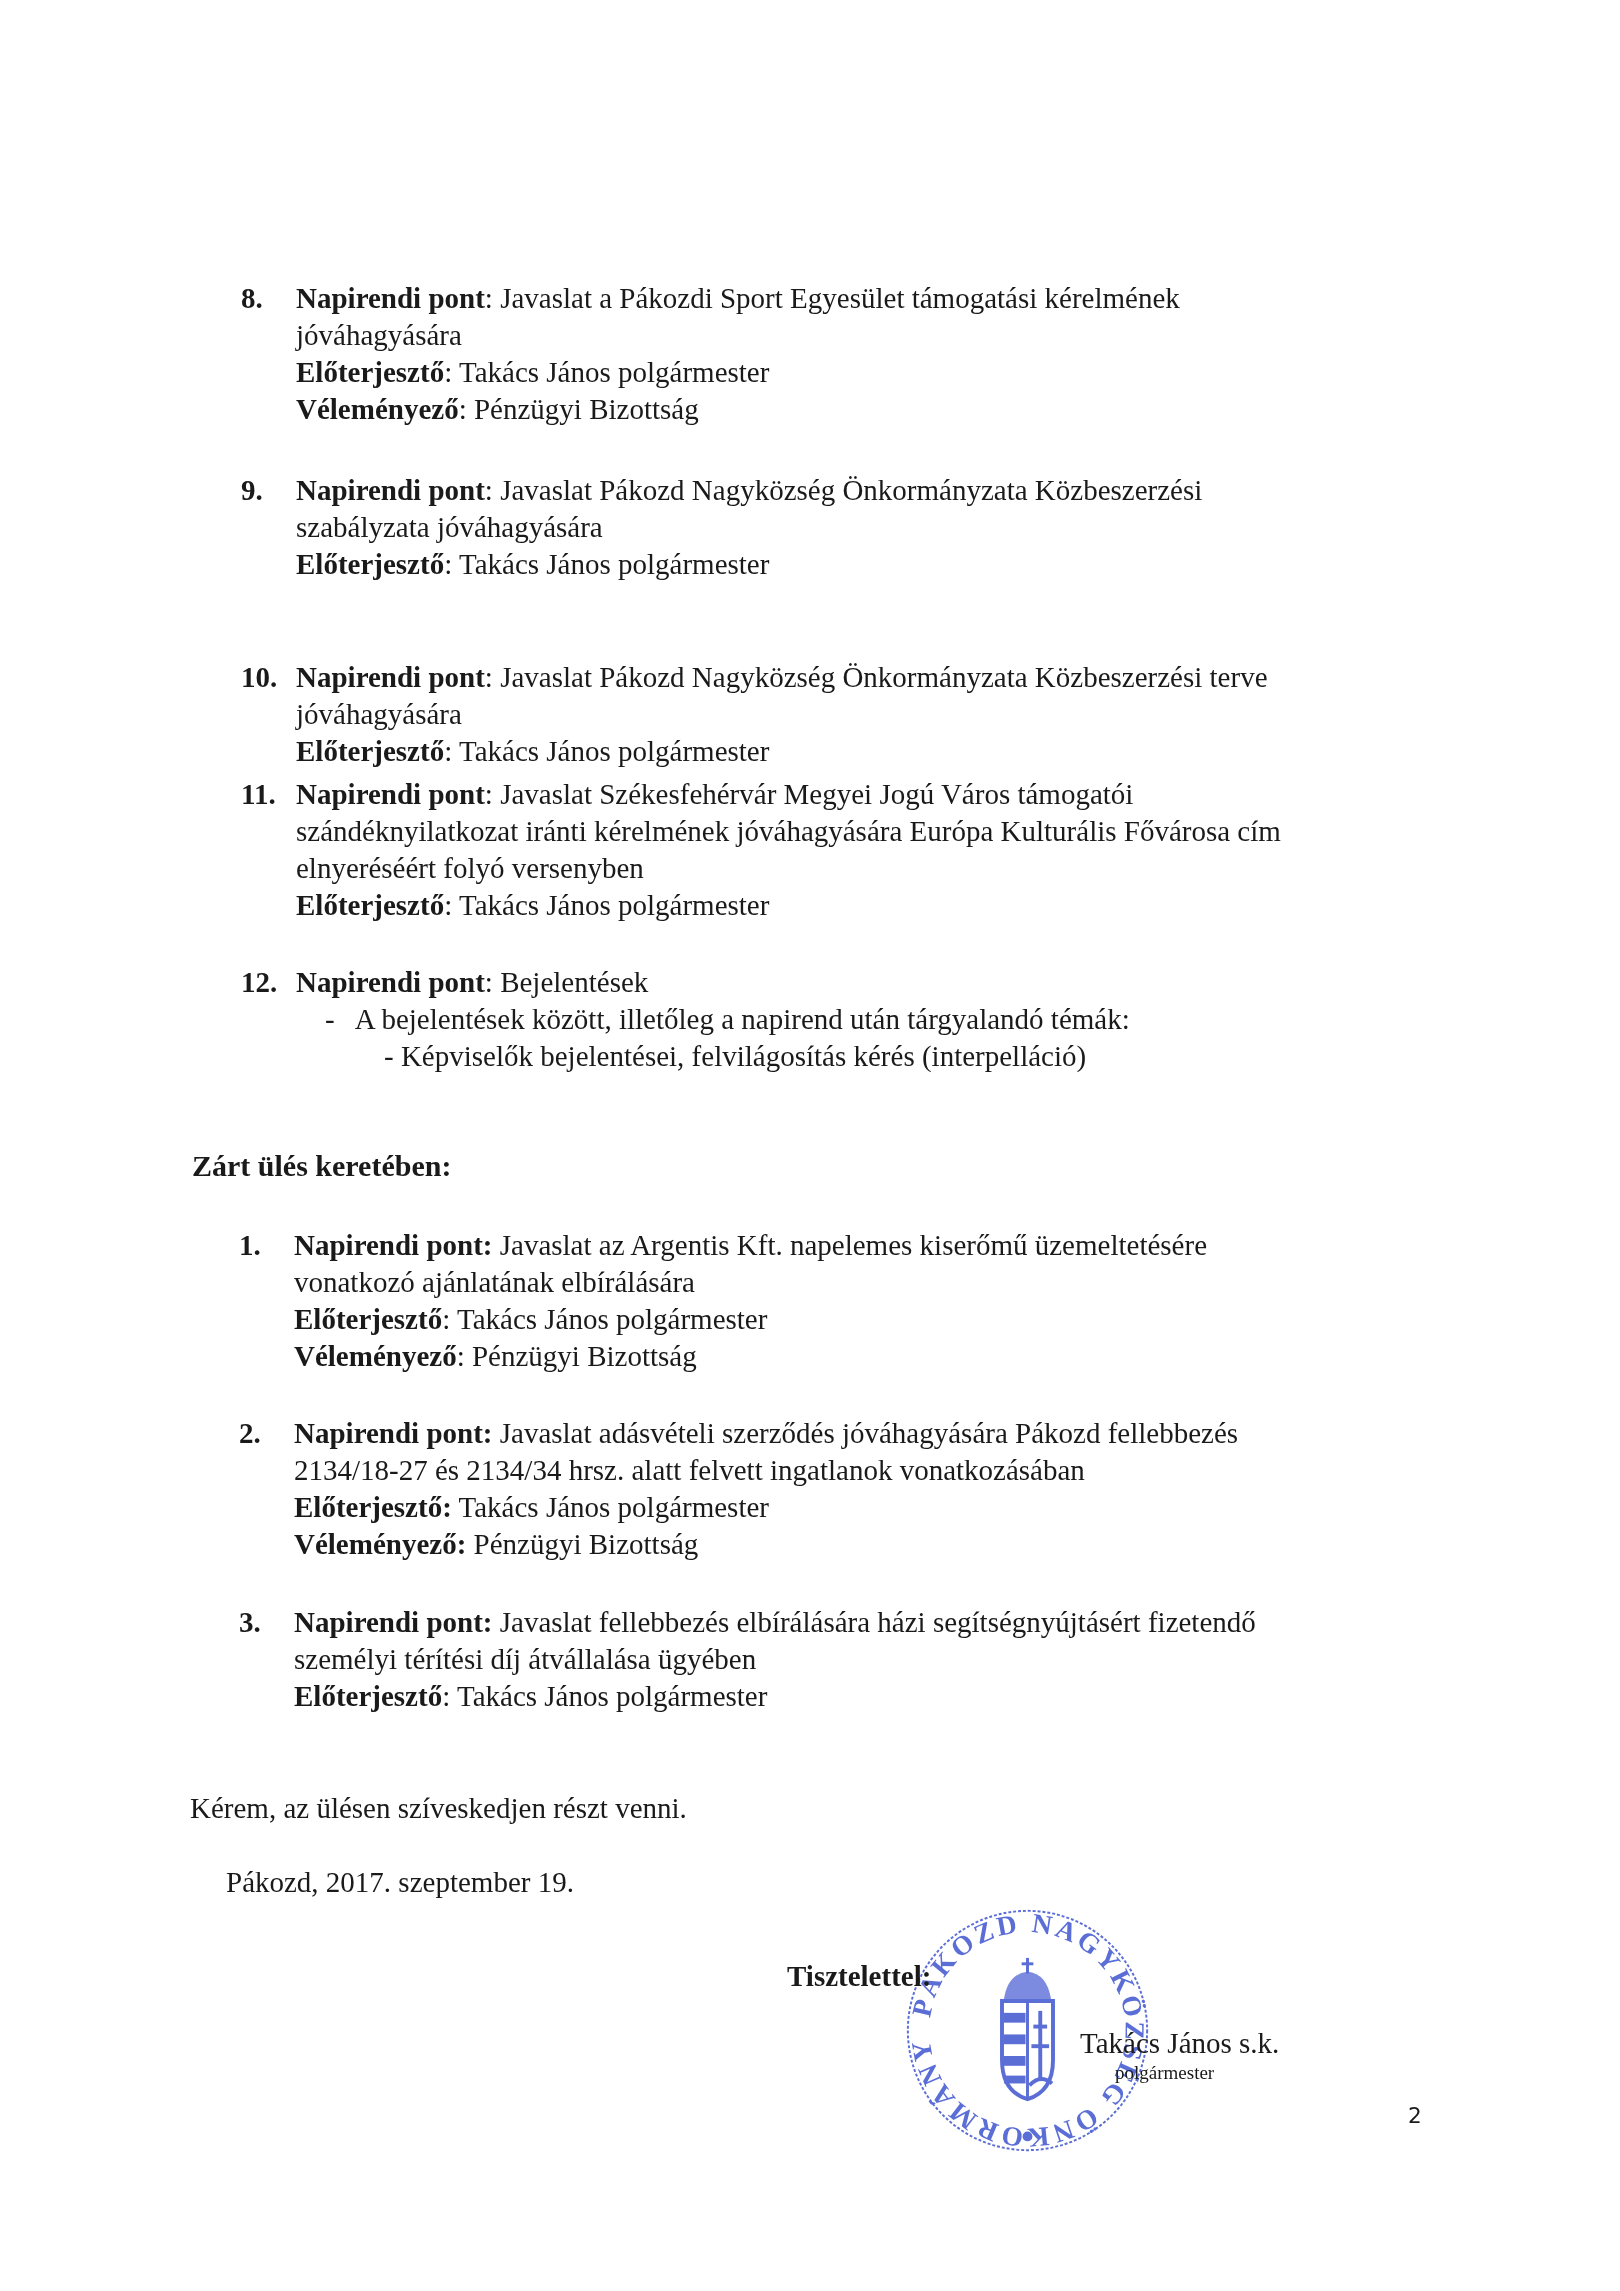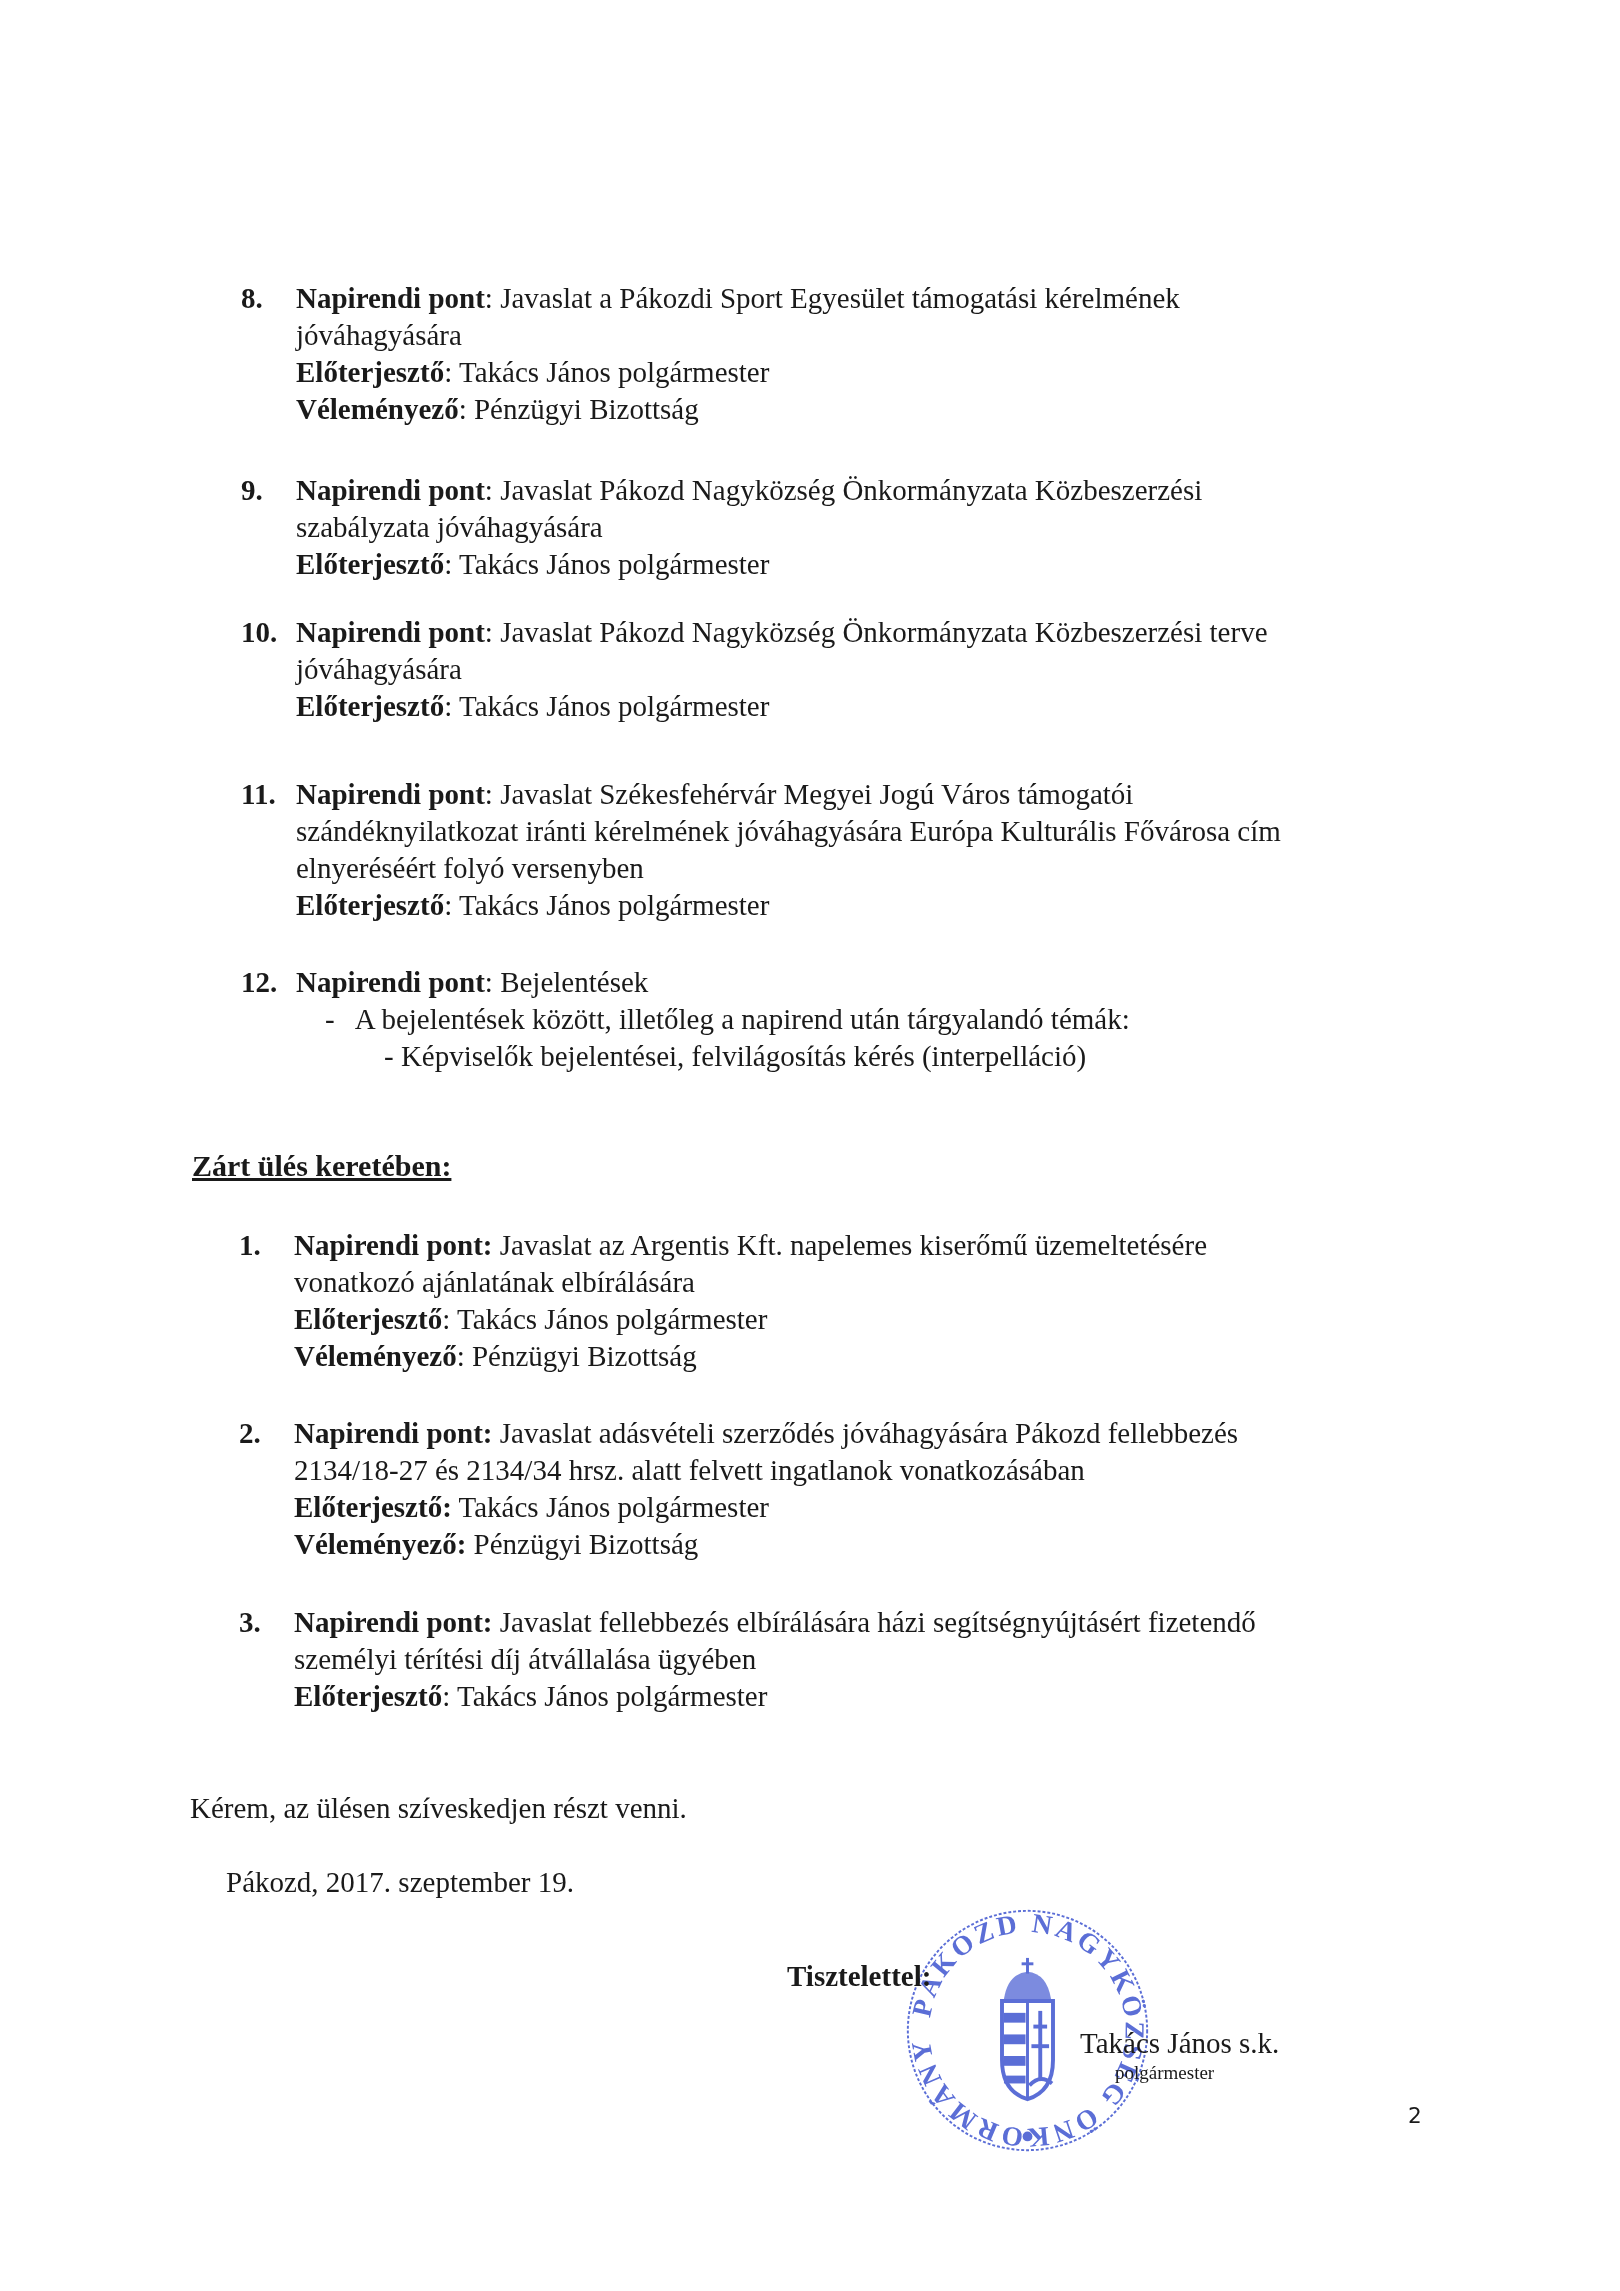--- a/index.html
+++ b/index.html
@@ -5,21 +5,21 @@
   html, body { margin: 0; padding: 0; background: #ffffff; }
   body { width: 1620px; height: 2292px; position: relative; overflow: hidden;
          font-family: "Liberation Serif", serif; color: #1a1a1a; }
   .page { position: absolute; left: 0; top: 0; width: 1620px; height: 2292px; }
   .item { position: absolute; left: 241px; width: 1194px; font-size: 29px; line-height: 37px; }
   .item .num { position: absolute; left: 0; top: 0; font-weight: bold; }
   .item .body { margin-left: 55px; }
   .item .first { text-align: justify; text-align-last: left; }
   .b { font-weight: bold; }
   .closed .item { left: 239px; }
-  .heading { position: absolute; left: 192px; top: 1149px; font-size: 30px; font-weight: bold; text-decoration: underline; }
+  .heading { position: absolute; left: 192px; top: 1149px; font-size: 30px; font-weight: bold; }
   .sub1 { margin-left: 29px; }
   .sub2 { margin-left: 88px; }
   .plain { position: absolute; left: 190px; font-size: 29px; line-height: 37px; }
   .sig-label { position: absolute; left: 787px; top: 1960px; font-size: 29px; font-weight: bold; }
   .sig-name { position: absolute; left: 1080px; top: 2027px; font-size: 29px; font-weight: normal; }
   .sig-title { position: absolute; left: 1115px; top: 2062px; font-size: 19px; }
   .pagenum { position: absolute; left: 1408px; top: 2103px; font-family: "DejaVu Sans", sans-serif; font-size: 21.6px; }
   .stamp { position: absolute; left: 900px; top: 1903px; width: 255px; height: 255px; opacity: 0.85; }
 </style>
 </head>
@@ -39,21 +39,21 @@
 
   <div class="item" style="top:472px;">
     <span class="num">9.</span>
     <div class="body">
       <div class="first"><span class="b">Napirendi pont</span>: <span>Javaslat Pákozd Nagyközség Önkormányzata Közbeszerzési</span></div>
       <div>szabályzata jóváhagyására</div>
       <div><span class="b">Előterjesztő</span>: <span>Takács János polgármester</span></div>
     </div>
   </div>
 
-  <div class="item" style="top:614px;">
+  <div class="item" style="top:659px;">
     <span class="num">10.</span>
     <div class="body">
       <div class="first"><span class="b">Napirendi pont</span>: <span>Javaslat Pákozd Nagyközség Önkormányzata Közbeszerzési terve</span></div>
       <div>jóváhagyására</div>
       <div><span class="b">Előterjesztő</span>: <span>Takács János polgármester</span></div>
     </div>
   </div>
 
   <div class="item" style="top:776px;">
     <span class="num">11.</span>

